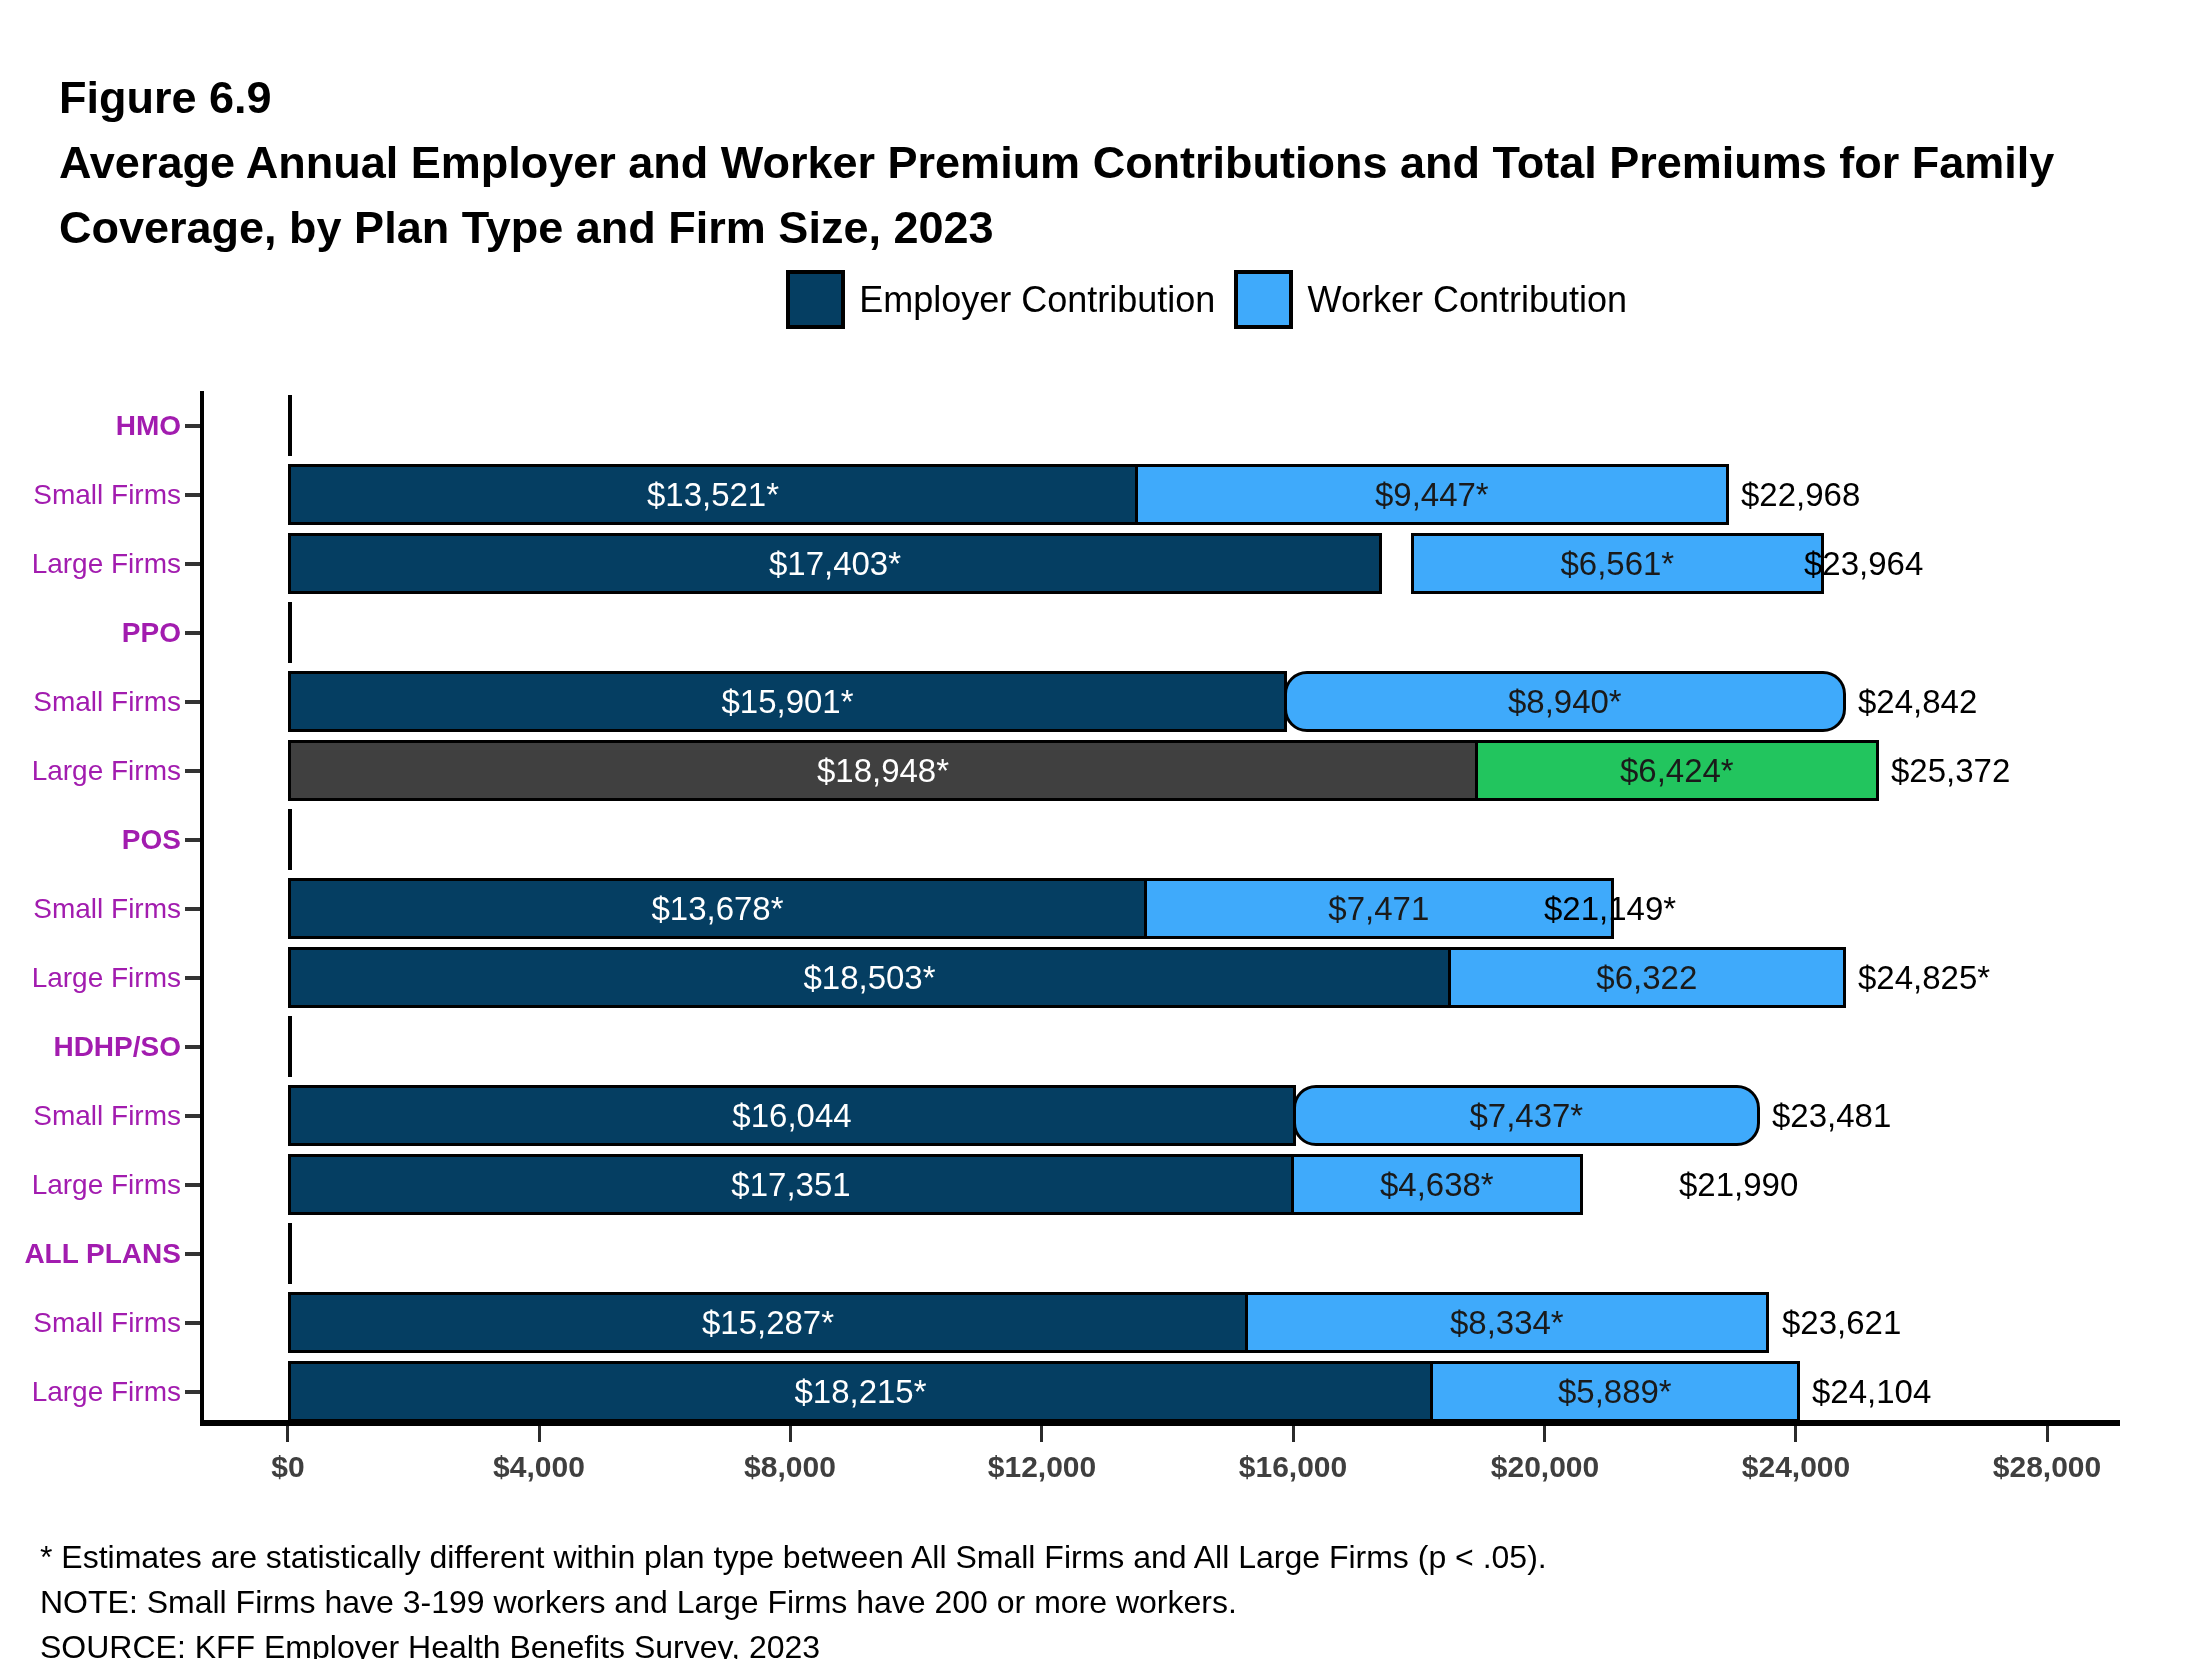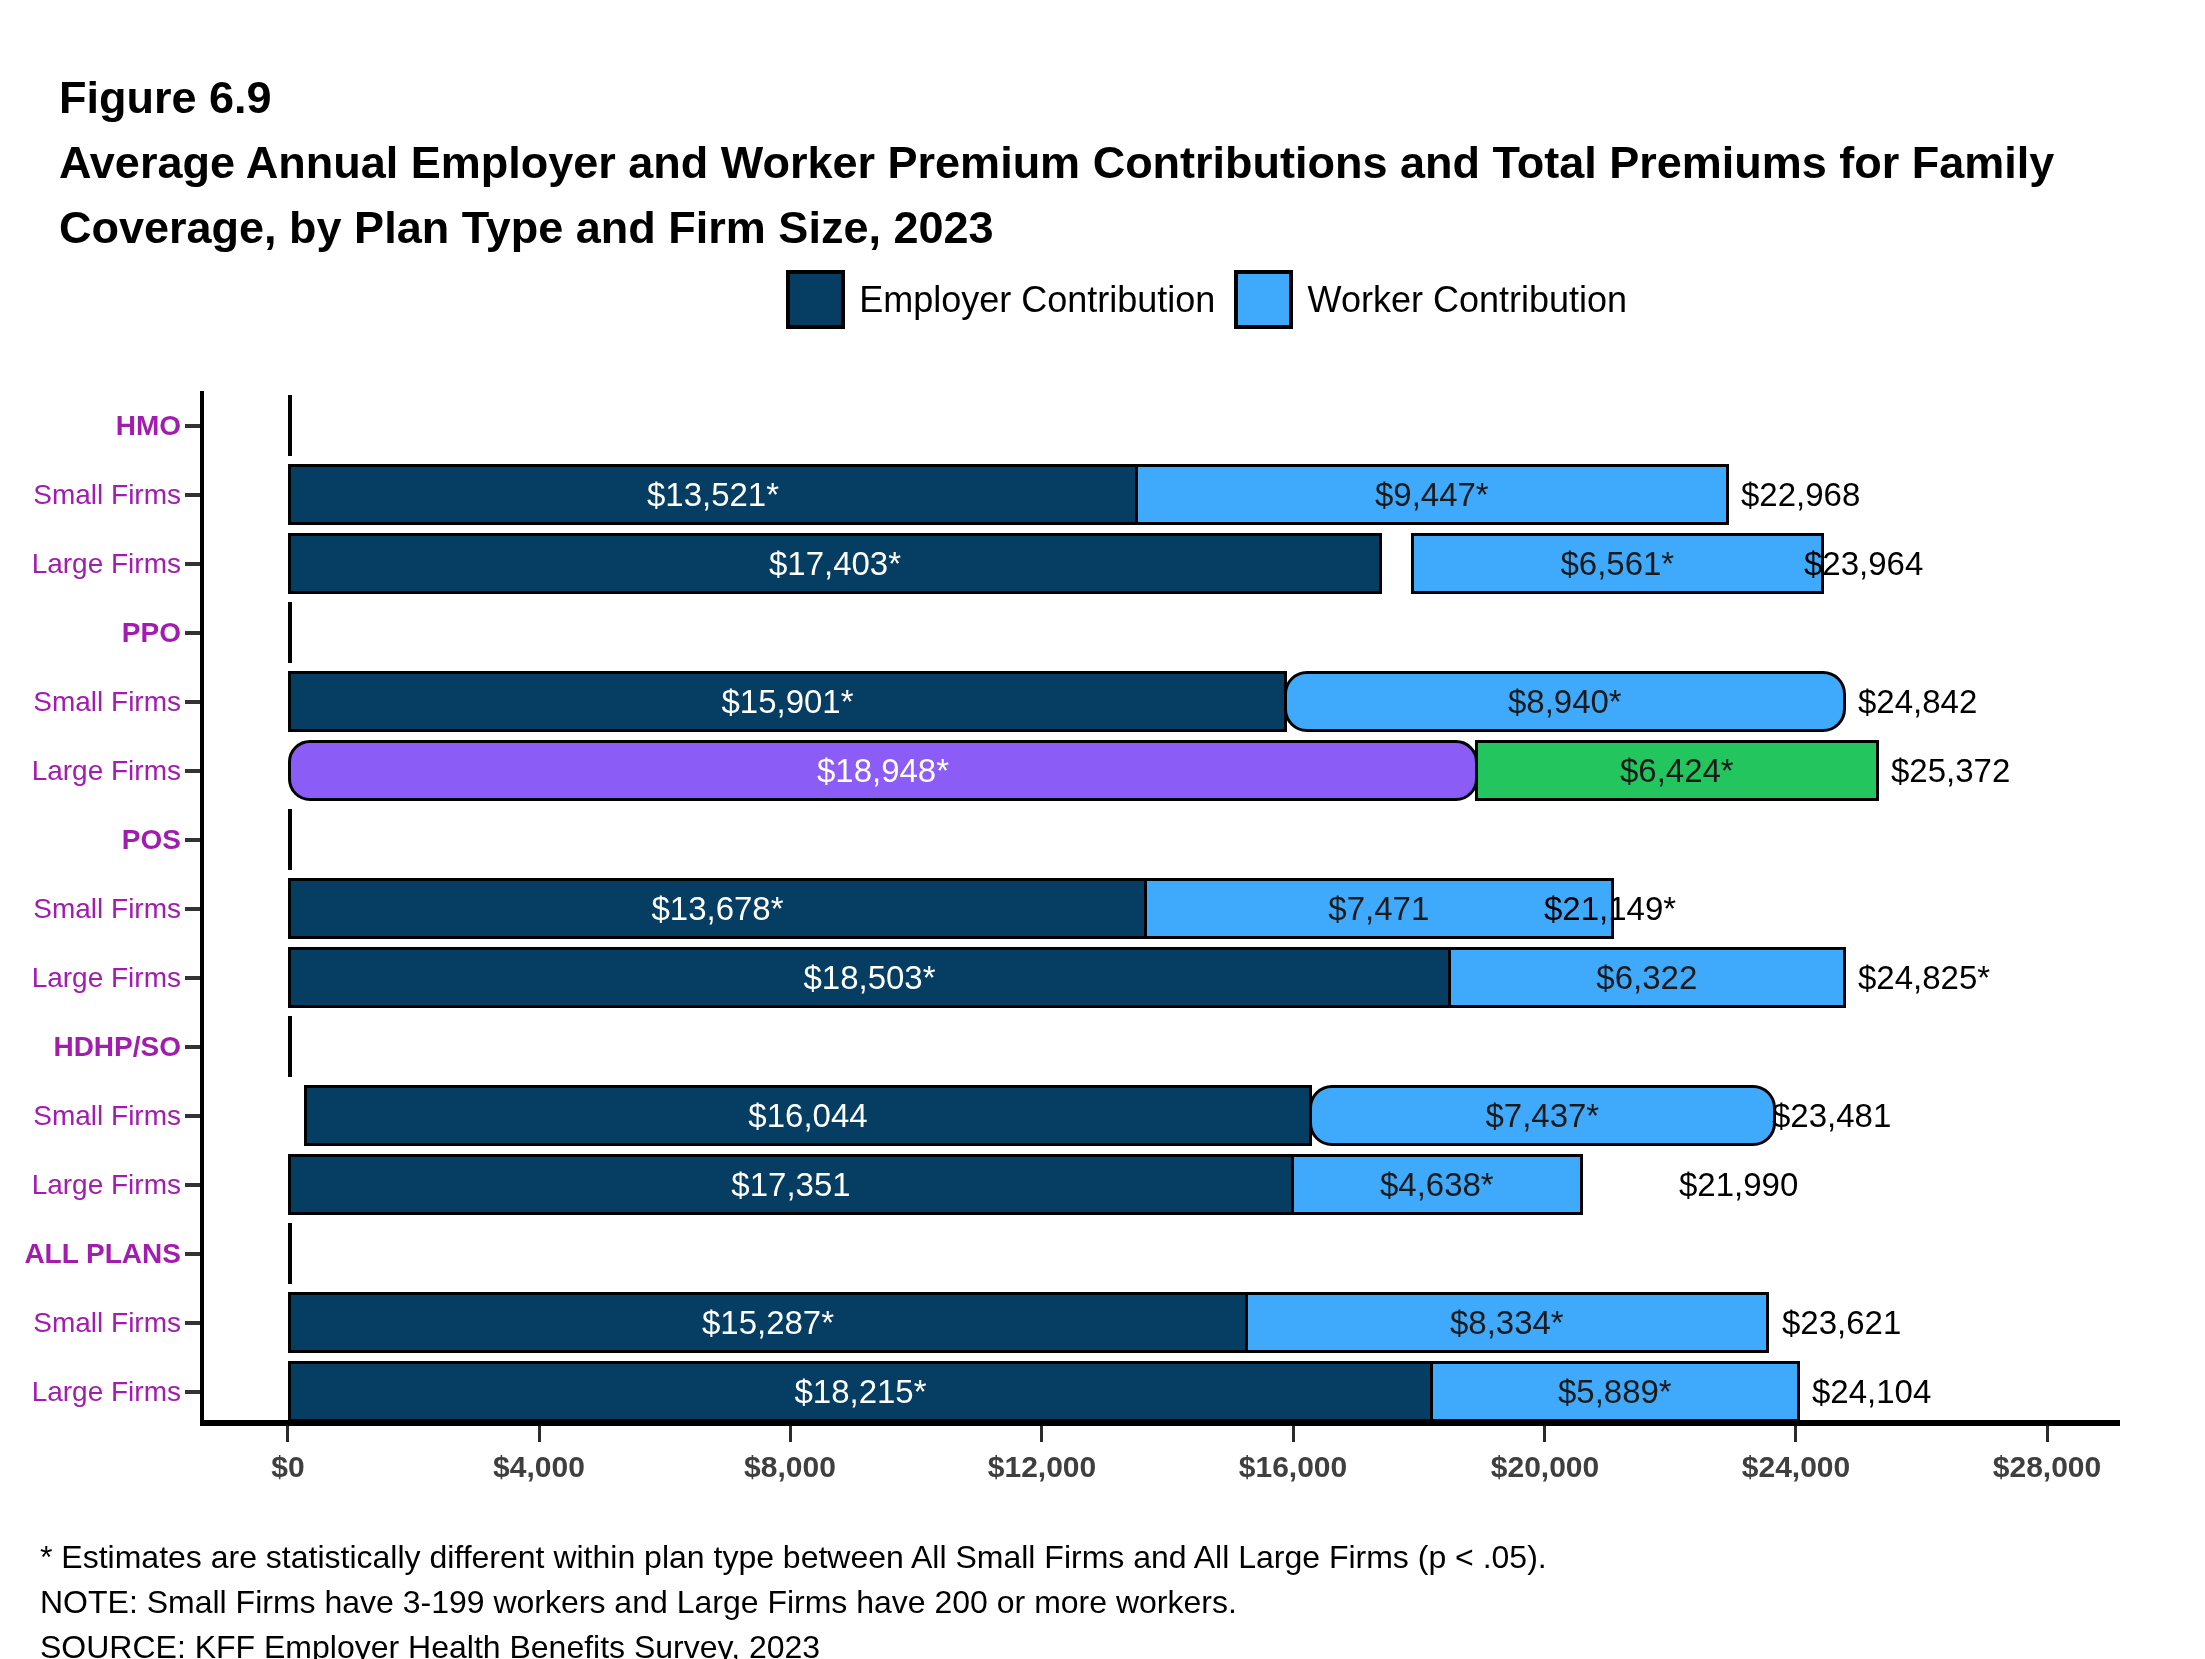--- a/index.html
+++ b/index.html
@@ -143,21 +143,21 @@
           <div class="seg worker" style="width: 562px; background: rgb(63, 170, 251); border-radius: 23px;">
             <span>$8,940*</span>
           </div>
         </div>
         <div class="total" style="left: 1658px;">$24,842</div>
       </div>
       <div class="row">
         <div class="ylabel">Large Firms</div>
         <div class="ytick"></div>
         <div class="bar" style="left: 88px;">
-          <div class="seg employer" style="width: 1190px; background: #8b5cf6; border-radius: 22px;">
+          <div class="seg employer" style="width: 1190px; background: #404040;">
             <span>$18,948*</span>
           </div>
           <div class="seg worker" style="width: 404px; background: #22c55e;">
             <span>$6,424*</span>
           </div>
         </div>
         <div class="total" style="left: 1691px;">$25,372</div>
       </div>
       <div class="row">
         <div class="ylabel group">POS</div>
@@ -191,21 +191,21 @@
         <div class="total" style="left: 1658px;">$24,825*</div>
       </div>
       <div class="row">
         <div class="ylabel group">HDHP/SO</div>
         <div class="ytick"></div>
         <div class="zeroline" style="left: 88px;"></div>
       </div>
       <div class="row">
         <div class="ylabel">Small Firms</div>
         <div class="ytick"></div>
-        <div class="bar" style="left: 104px;">
+        <div class="bar" style="left: 88px;">
           <div class="seg employer" style="width: 1008px; background: rgb(5, 62, 98);">
             <span>$16,044</span>
           </div>
           <div class="seg worker" style="width: 467px; background: rgb(63, 170, 251); border-radius: 23px;">
             <span>$7,437*</span>
           </div>
         </div>
         <div class="total" style="left: 1572px;">$23,481</div>
       </div>
       <div class="row">

